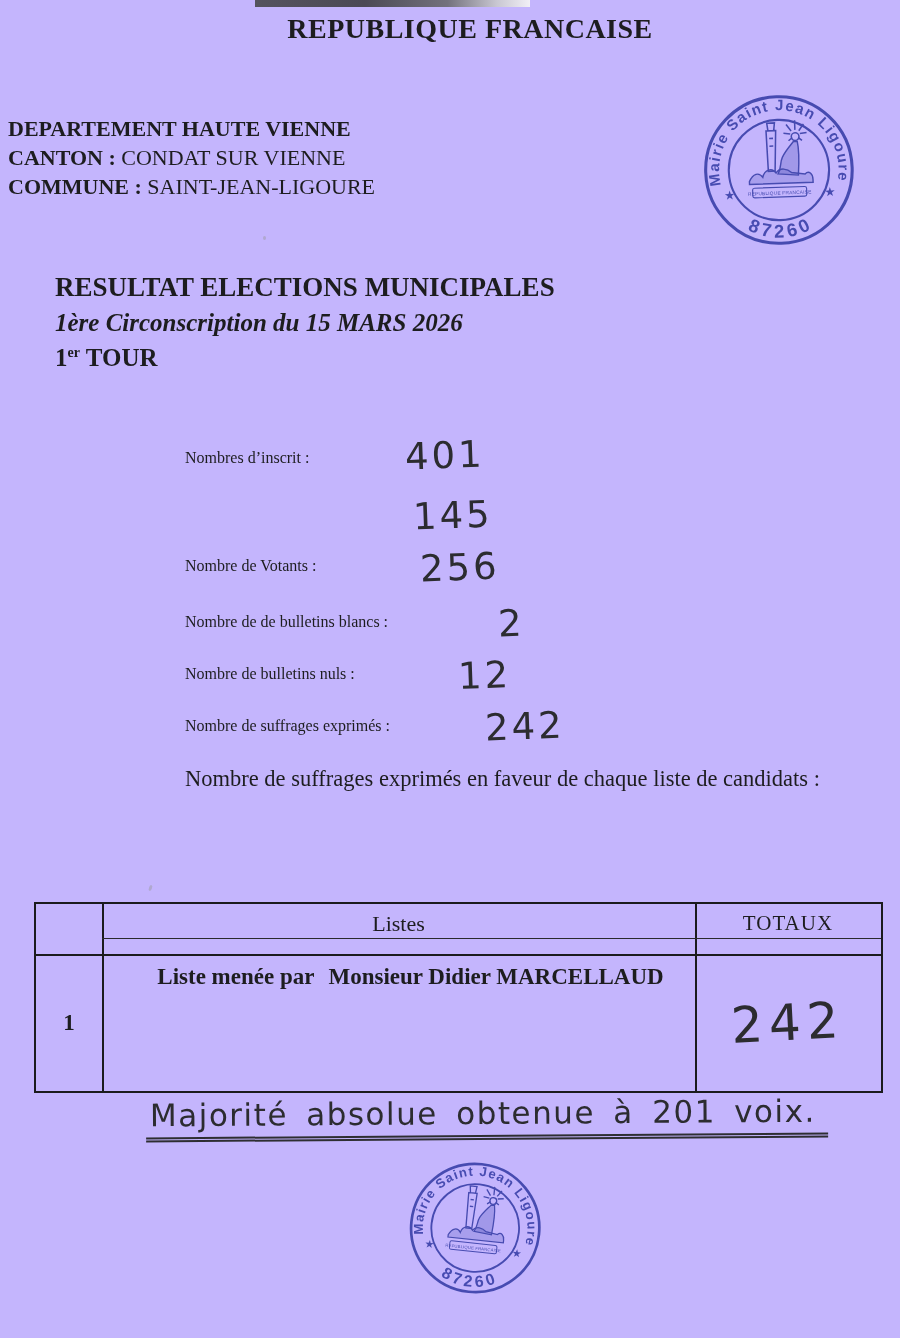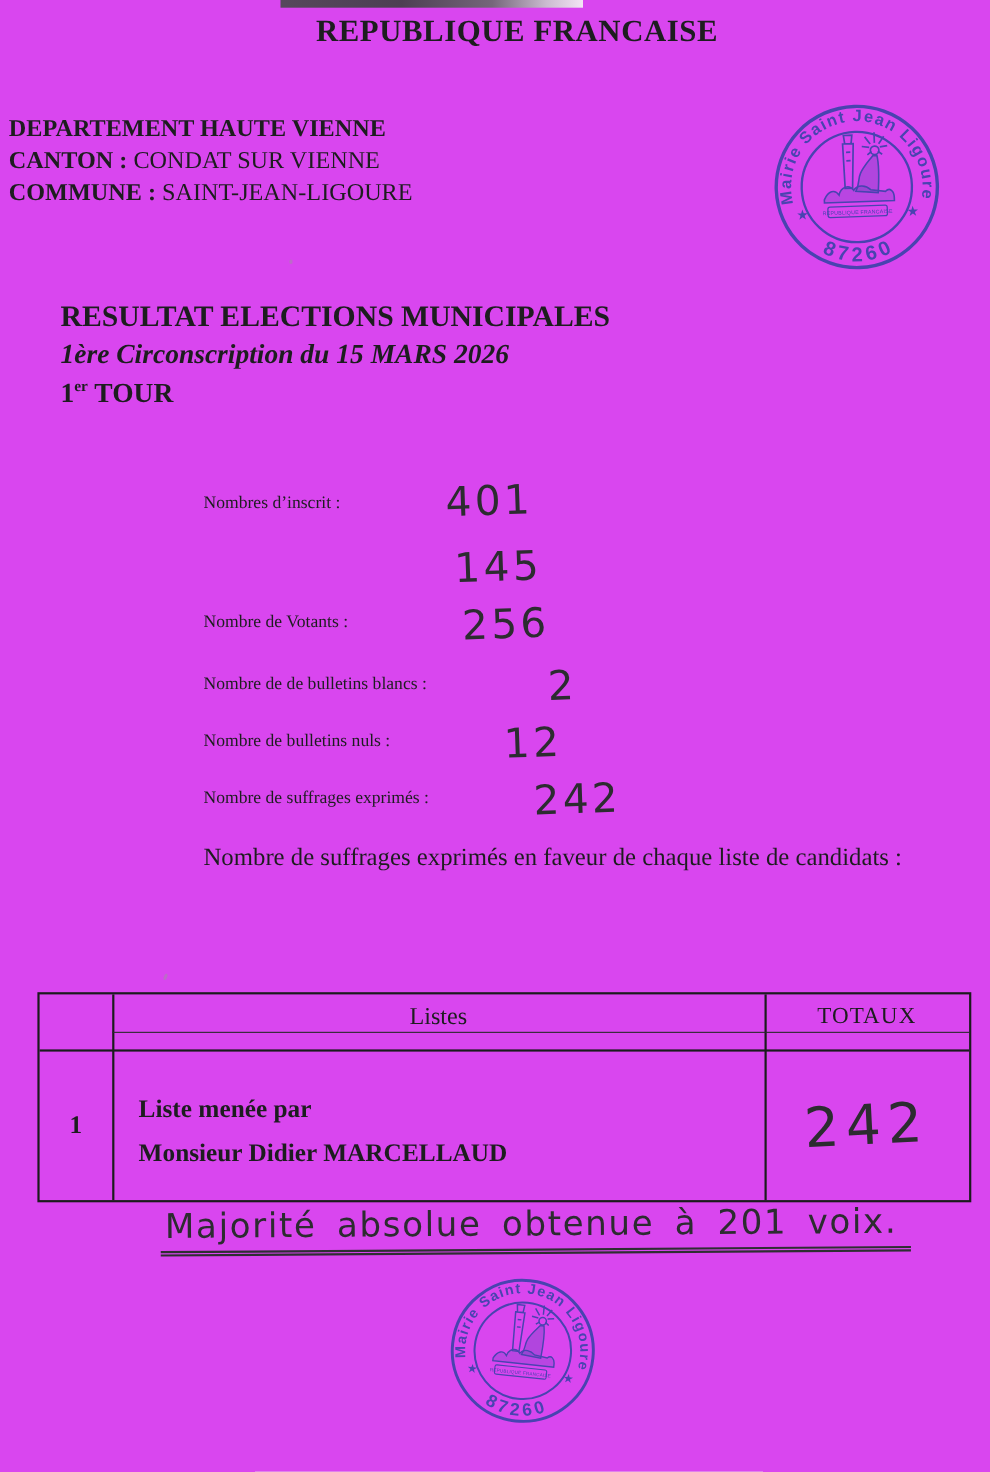--- a/index.html
+++ b/index.html
@@ -1,34 +1,34 @@
 <!DOCTYPE html>
 <html><head>
 <meta charset="utf-8">
 <style>
   html,body{margin:0;padding:0;background:#e8e8e8;}
   .page{
     position:relative;width:900px;height:1338px;margin:0 auto;
-    background:#d946ef;overflow:hidden;
+    background:#c4b5fd;overflow:hidden;
     font-family:"Liberation Serif",serif;color:#1d1d1f;
   }
   .scan-strip{
     position:absolute;left:255px;top:0;width:275px;height:7px;
     background:linear-gradient(to right,#48484c 0%,#3e3e42 40%,#6a6a6e 70%,#c9c9cc 88%,#f6f6f5 100%);
     opacity:.9;
   }
   .speck{position:absolute;background:#9a9a9a;border-radius:50%;opacity:.45;}
   .speck.s1{left:263px;top:236px;width:3px;height:4px;}
   .speck.s2{left:149px;top:885px;width:3px;height:6px;transform:rotate(20deg);}
 
   .republic-title{
     position:absolute;top:13px;left:40px;width:860px;margin:0;
     text-align:center;font-size:28px;font-weight:bold;letter-spacing:.5px;
   }
-  .admin-block{position:absolute;left:8px;top:102px;font-size:22px;line-height:29px;white-space:nowrap;}
+  .admin-block{position:absolute;left:8px;top:114px;font-size:22px;line-height:29px;white-space:nowrap;}
   .b{font-weight:bold;}
 
   .stamp{position:absolute;opacity:.92;}
   .stamp-top{left:699px;top:90px;transform:rotate(-2deg);}
   .stamp-bottom{left:405px;top:1158px;transform:rotate(6deg);}
   .stamp text{font-family:"Liberation Sans",sans-serif;}
 
   .main-title{position:absolute;left:55px;top:272px;width:845px;font-weight:bold;}
   .main-title .l1{font-size:27px;}
   .main-title .l2{font-size:25px;margin-top:6px;font-style:italic;}
@@ -52,21 +52,21 @@
   .vt-line{position:absolute;}
   .col-sep1{top:0;bottom:0;left:66px;border-left:2px solid #1b1b1d;}
   .col-sep2{top:0;bottom:0;left:659px;border-left:2px solid #1b1b1d;}
   .row-sep{left:0;right:0;top:50px;border-top:2.4px solid #1b1b1d;}
   .head-underline{left:66px;right:0;top:34px;border-top:1.6px solid #2a2a2c;}
   .th-listes{position:absolute;top:7px;left:66px;width:593px;text-align:center;font-size:22px;}
   .th-totaux{position:absolute;top:7px;left:659px;right:0;text-align:center;font-size:21px;letter-spacing:1px;}
   .td-number{position:absolute;top:50px;bottom:0;left:0;width:66px;
     display:flex;align-items:center;justify-content:center;font-weight:bold;font-size:23px;}
   .td-list{position:absolute;top:60px;bottom:0;left:66px;width:593px;box-sizing:border-box;
-    display:flex;flex-direction:column;justify-content:center;gap:14px;
+    display:flex;flex-direction:row;justify-content:center;gap:14px;
     padding-left:24px;font-weight:bold;font-size:23px;}
   .td-total{position:absolute;top:50px;bottom:0;left:659px;right:0;
     display:flex;align-items:center;justify-content:center;}
   .td-total .hw{font-size:50px;letter-spacing:6px;transform:rotate(-3deg);}
 
   .majority-note{
     position:absolute;left:146px;top:1098px;
     font-size:31px;letter-spacing:1.5px;word-spacing:7px;
     padding:0 12px 6px 4px;border-bottom:5px double #2e2e32;
     transform:rotate(-.4deg);white-space:nowrap;

